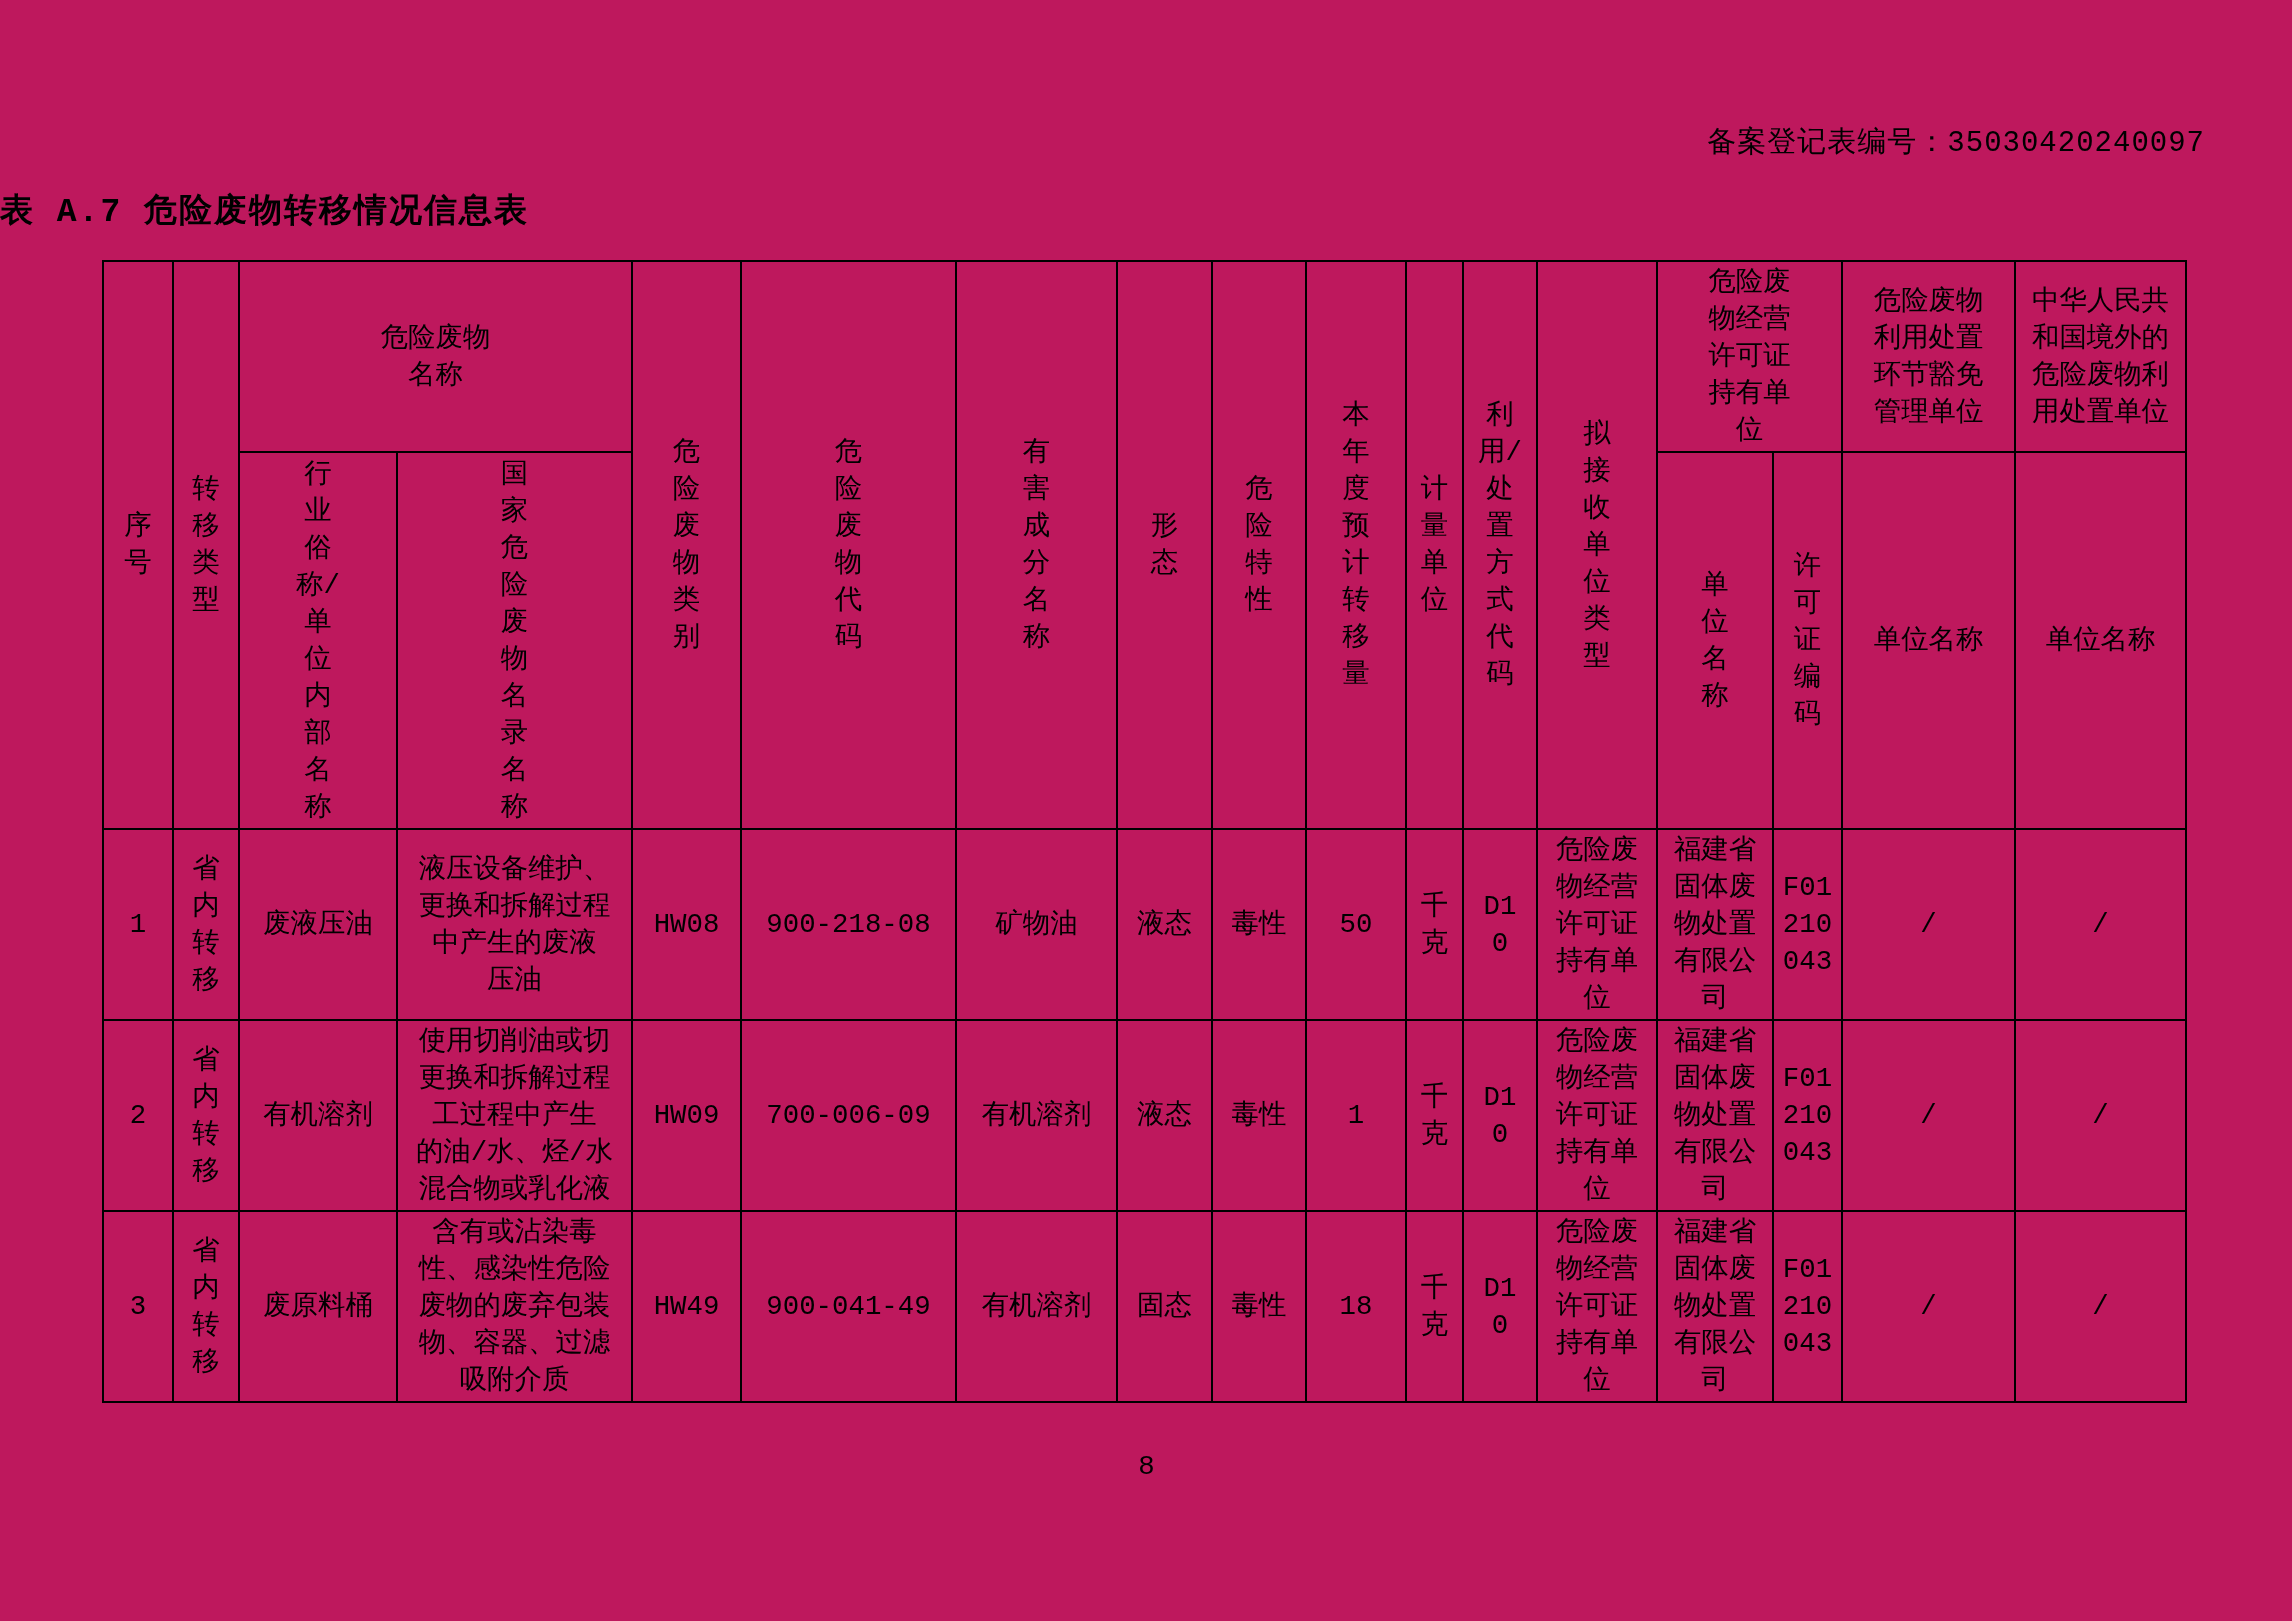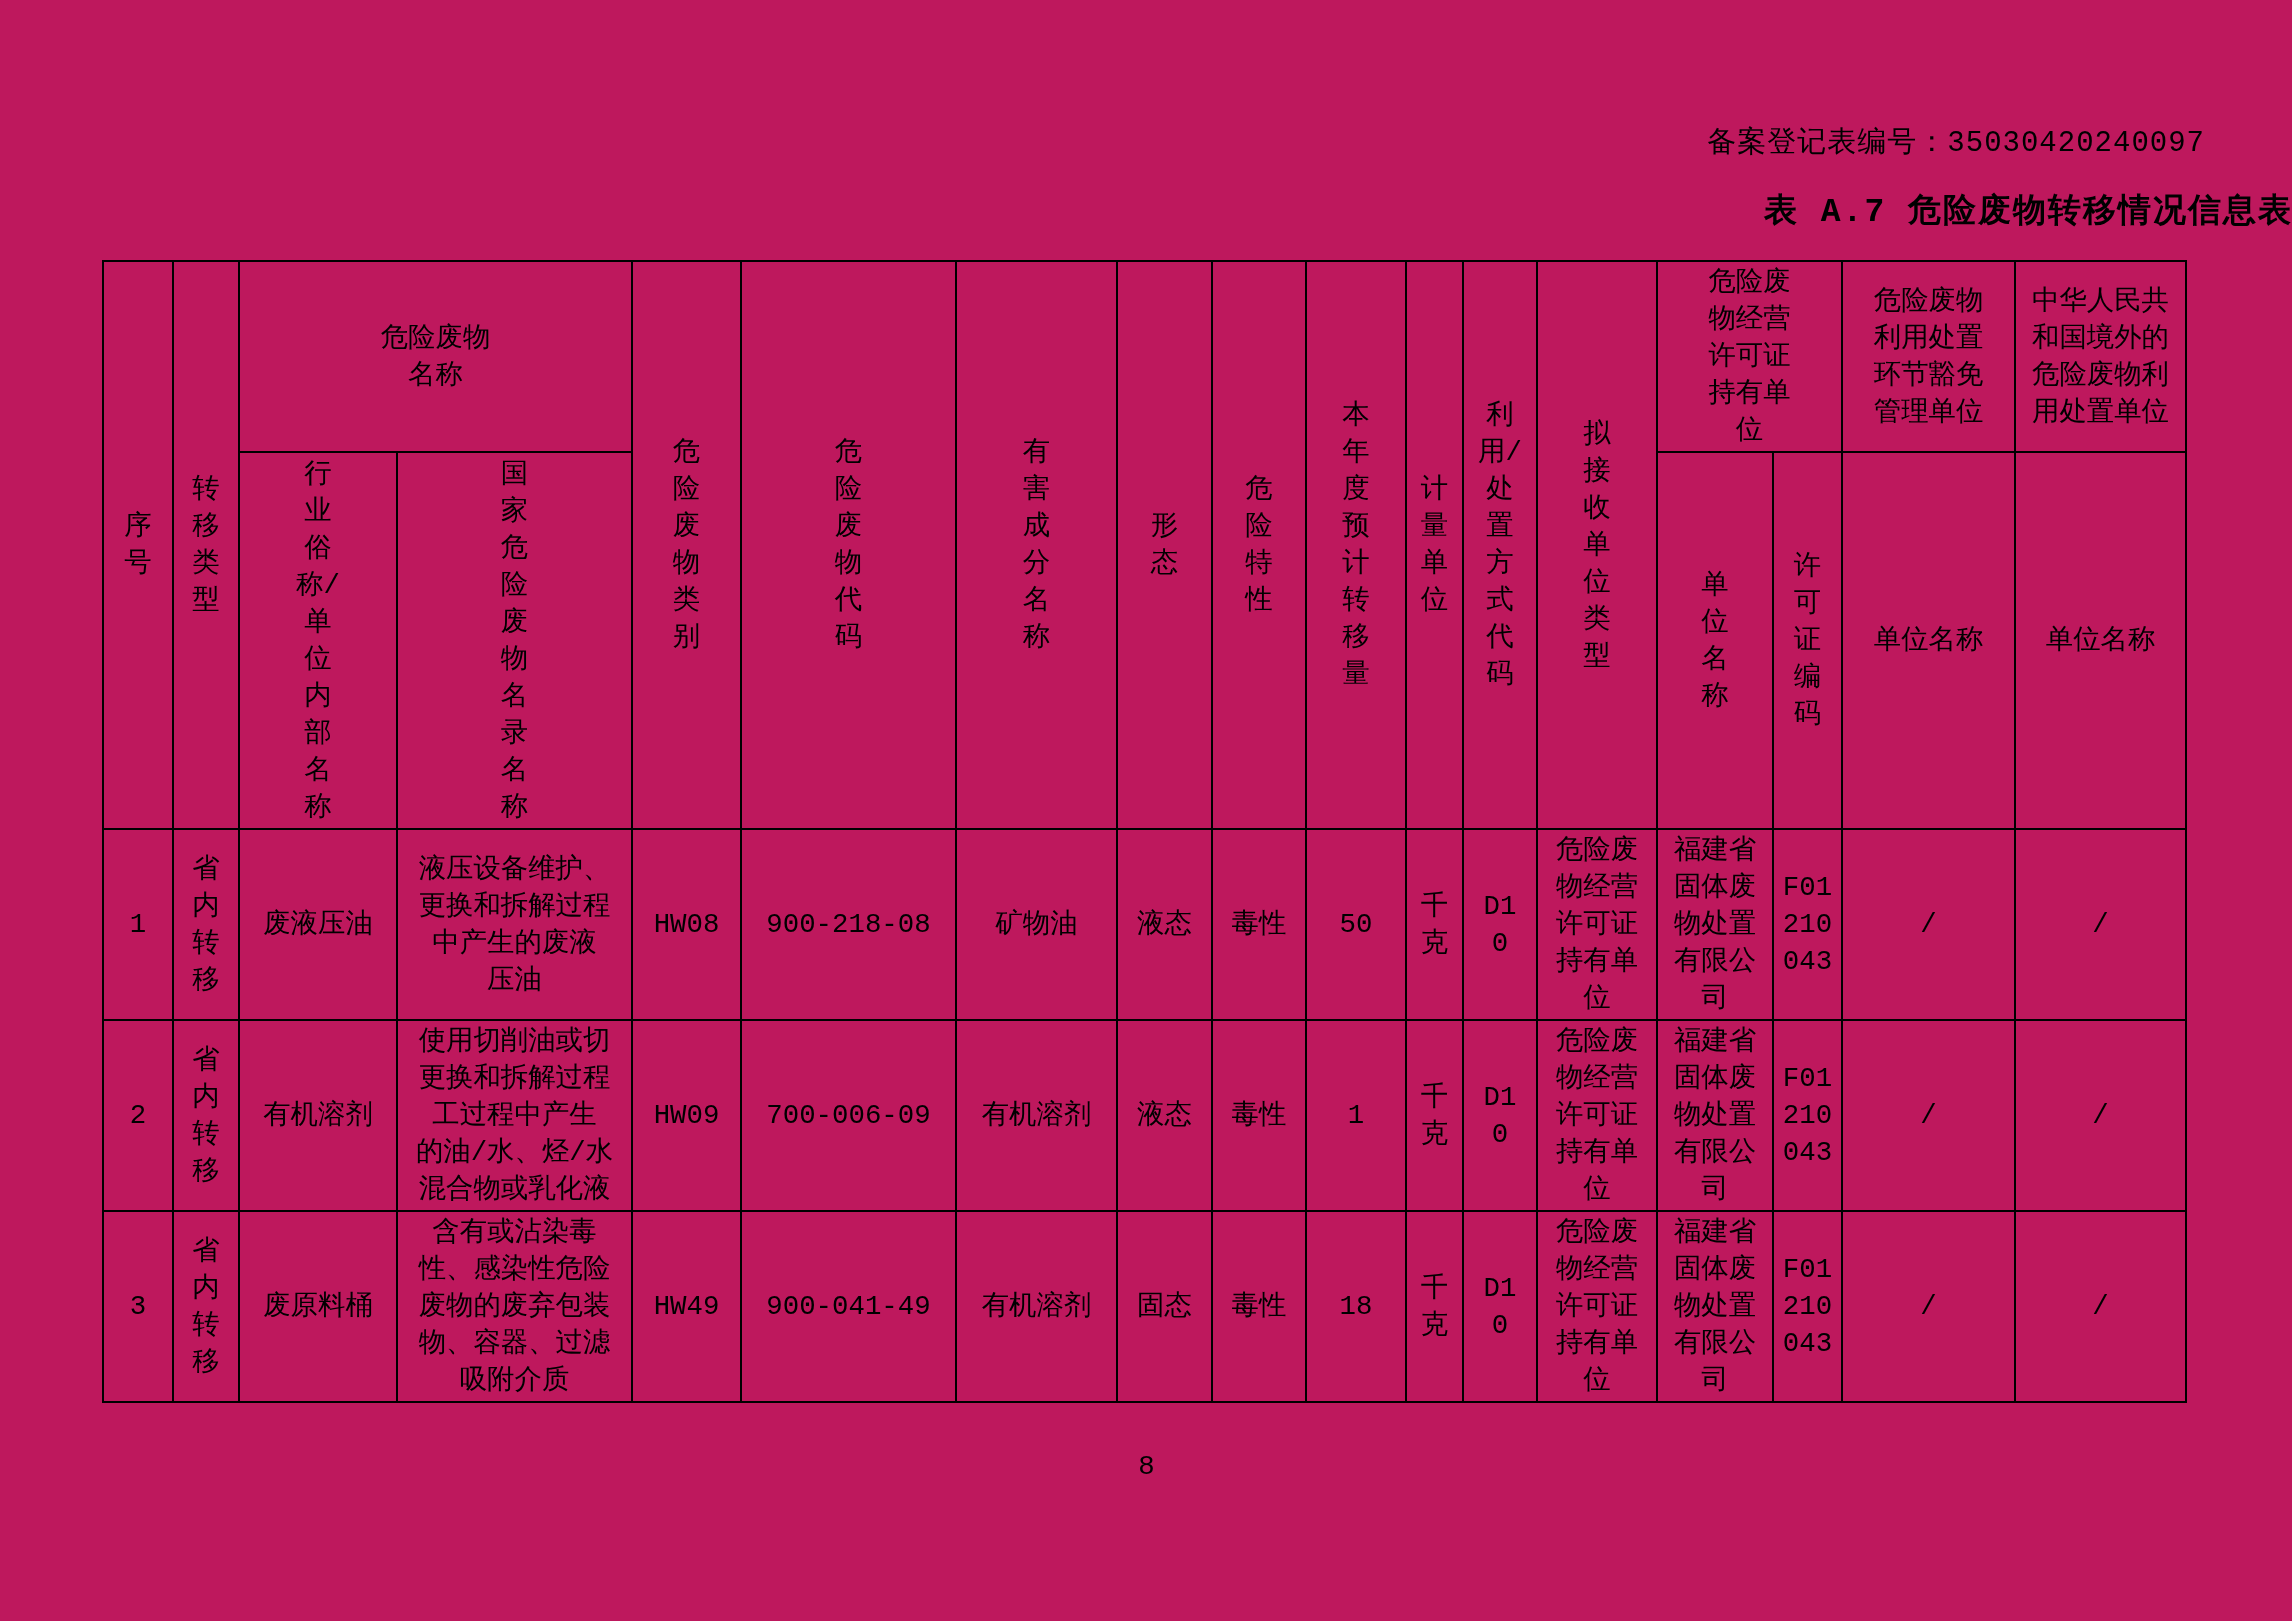--- a/index.html
+++ b/index.html
@@ -1,19 +1,19 @@
 <!DOCTYPE html>
 <html><head>
 <meta charset="utf-8">
 <style>
   html,body{margin:0;padding:0;background:#e8e8e8;}
   .page{position:relative;width:2293px;height:1621px;background:#be185d;color:#000;
         font-family:Liberation Mono, monospace;overflow:hidden;}
   .filing{position:absolute;top:122px;right:88px;font-size:29px;letter-spacing:1px;}
-  .doc-title{position:absolute;top:188px;left:0;width:100%;text-align:right;
+  .doc-title{position:absolute;top:188px;left:0;width:100%;text-align:left;
              font-size:33px;font-weight:bold;letter-spacing:2px;}
   table.main{position:absolute;left:102px;top:260px;border-collapse:collapse;table-layout:fixed;
              width:2082px;}
   table.main td{border:2px solid #000;text-align:center;vertical-align:middle;
                 white-space:pre-line;font-size:27.4px;line-height:37px;padding:2px;
                 overflow:hidden;}
   tr.hA{height:191px;}
   tr.hC{height:377px;}
   tr.dataRow{height:191px;}
   td.group5{line-height:37px;}

